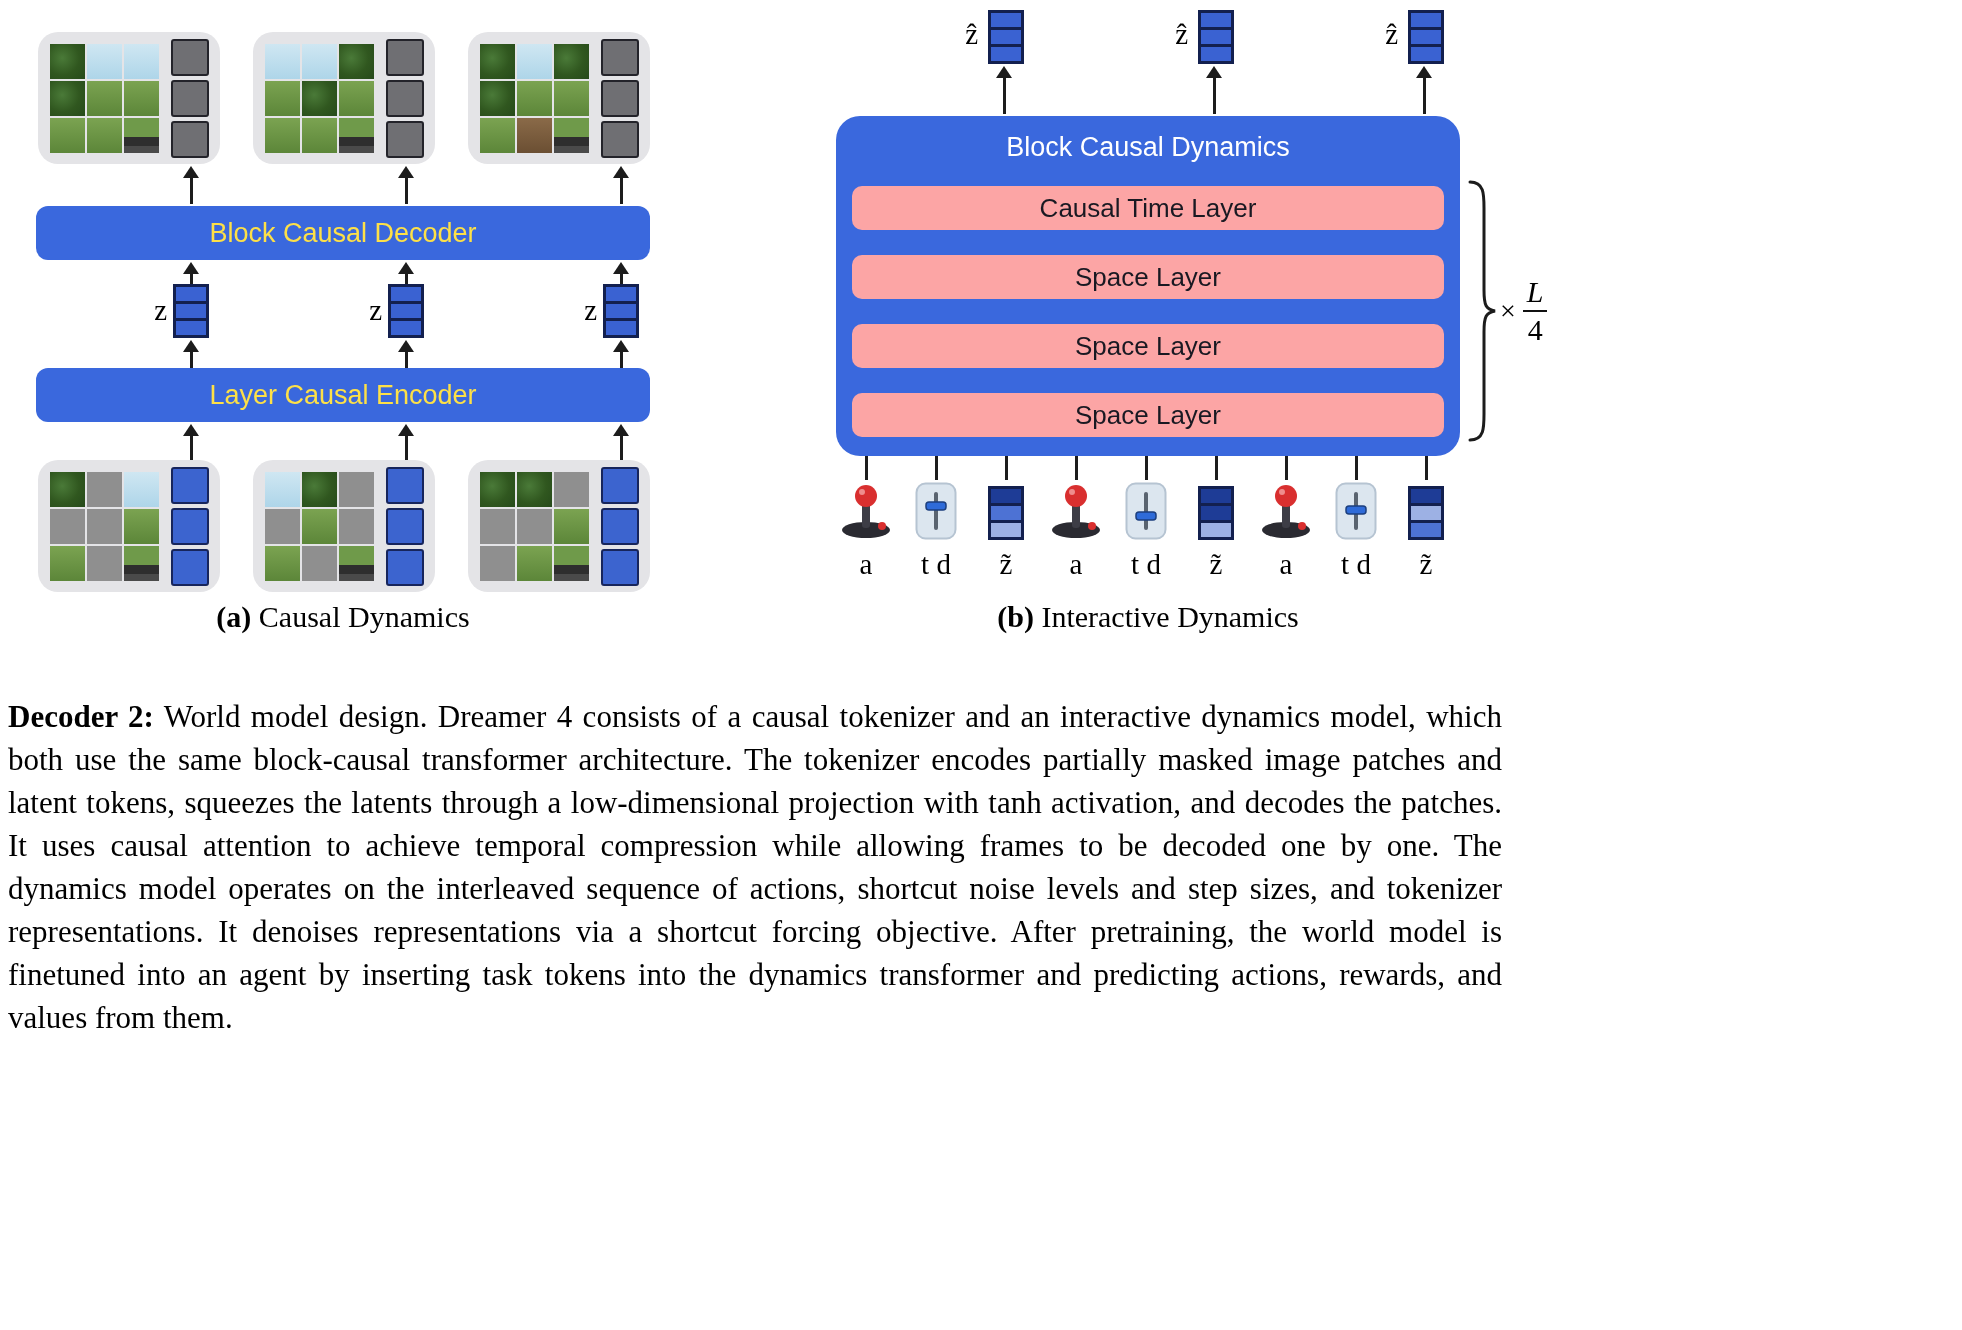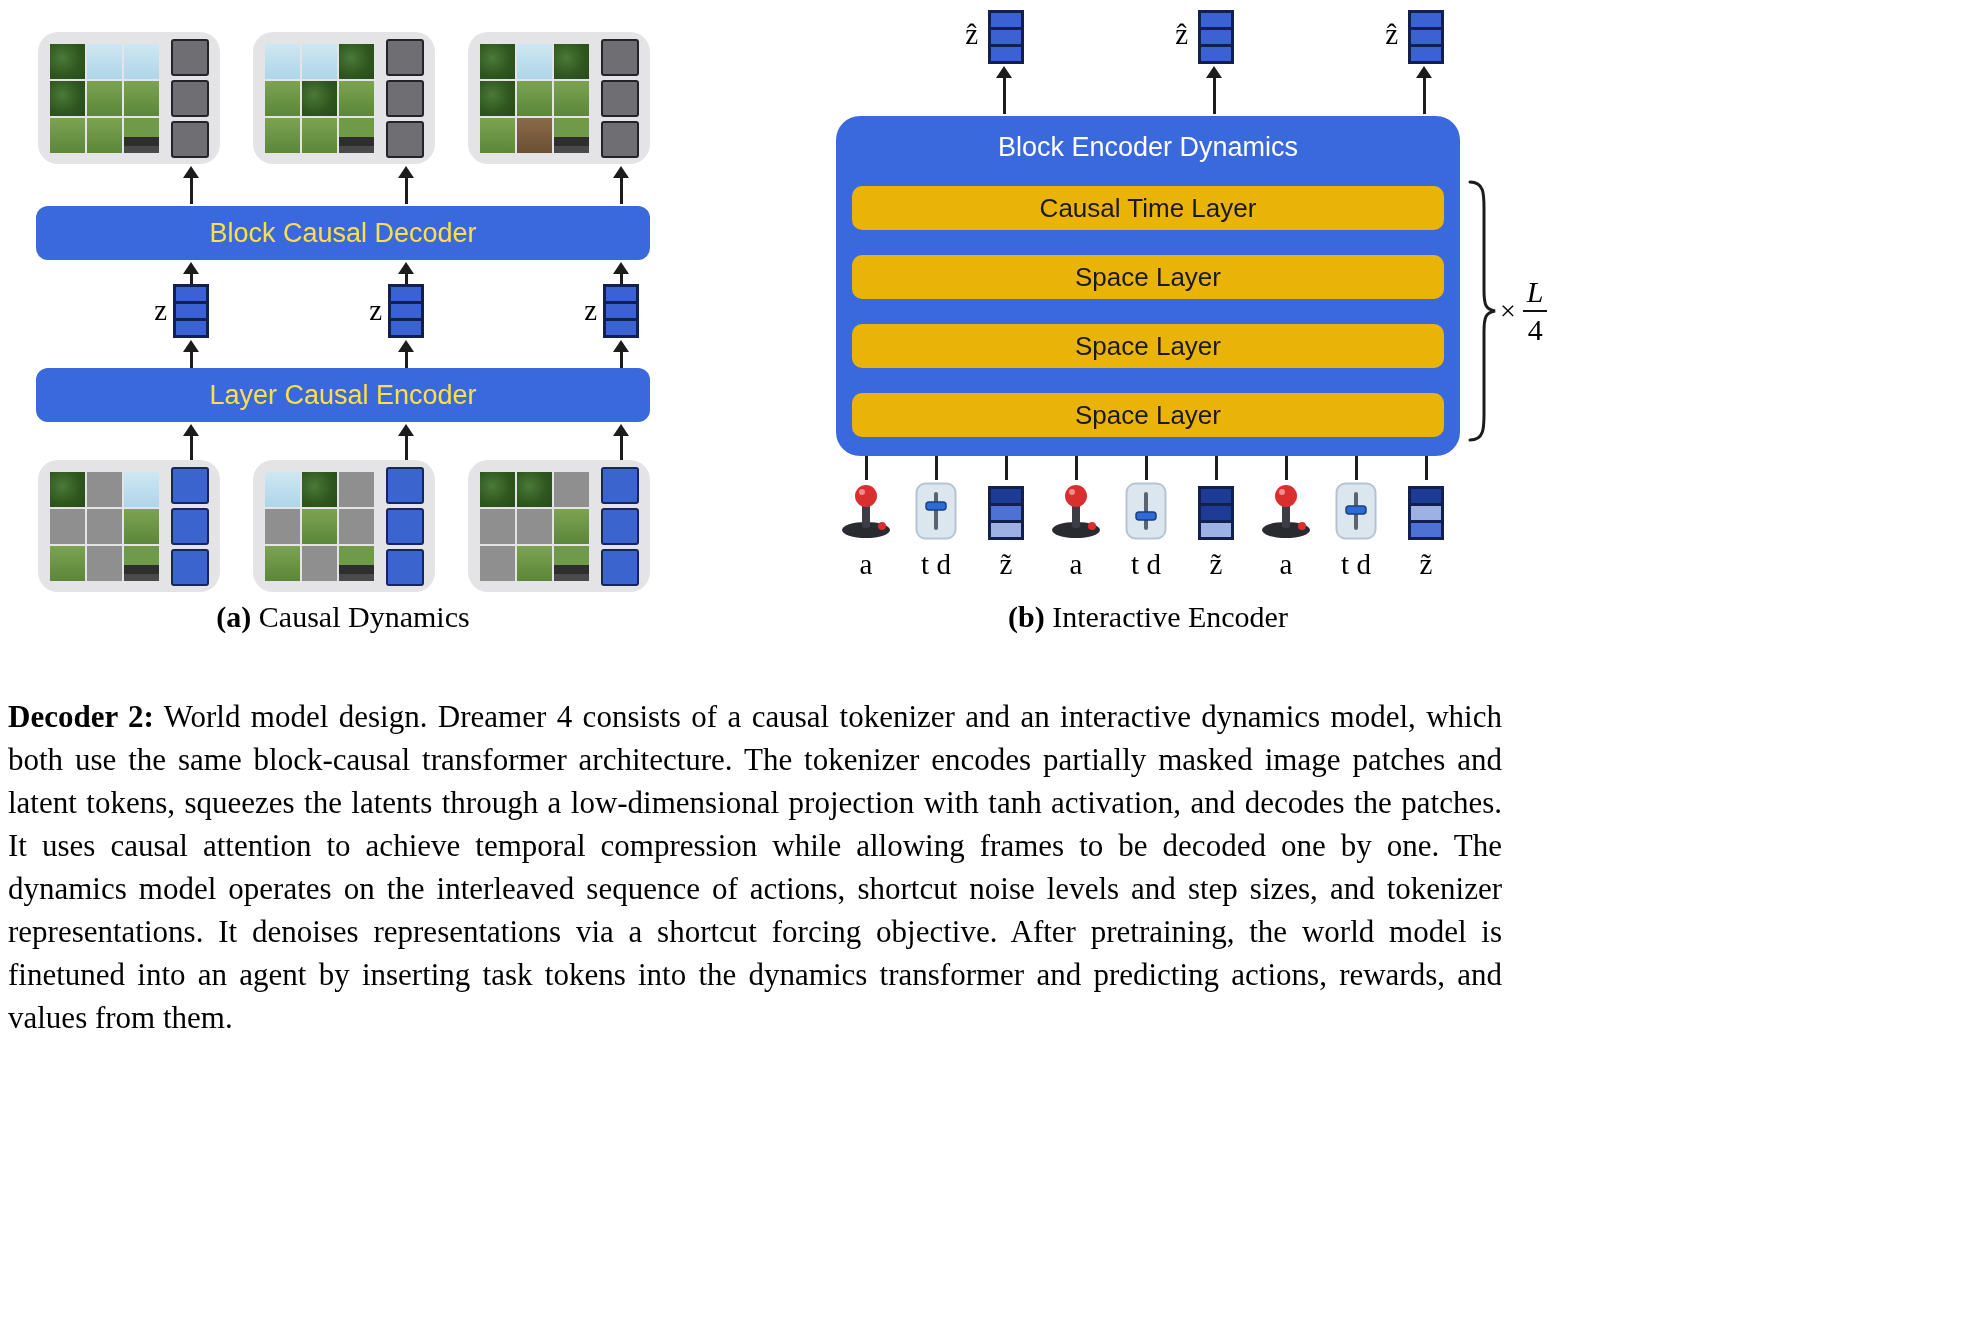--- a/index.html
+++ b/index.html
@@ -32,21 +32,21 @@
   .token-stack .pc-blue  { background:#3a62d2; }
   .token-stack .pc-navy  { background:#1e3c96; }
   .token-stack .pc-mid   { background:#4d72d4; }
   .token-stack .pc-light { background:#9db1e4; }
 
   
   .blue-bar { position:absolute; background:#3a68dd; border-radius:12px; color:#fde047;
               font-size:27px; display:flex; align-items:center; justify-content:center; }
   .dyn-box { position:absolute; background:#3a68dd; border-radius:24px; }
   .dyn-title { position:absolute; left:0; right:0; top:16px; text-align:center; color:#ffffff; font-size:27px; }
-  .layer-bar { position:absolute; left:16px; width:592px; height:44px; background:#eab308;
+  .layer-bar { position:absolute; left:16px; width:592px; height:44px; background:#fca5a5;
                border-radius:10px; color:#191922; font-size:26px;
                display:flex; align-items:center; justify-content:center; }
 
   
   .arrow { position:absolute; width:16px; }
   .arrow::before { content:""; position:absolute; left:50%; top:8px; bottom:0; width:3px;
                    margin-left:-1.5px; background:#1c1c1c; }
   .arrow::after { content:""; position:absolute; left:50%; top:0; margin-left:-8px; width:0; height:0;
                   border-left:8px solid transparent; border-right:8px solid transparent;
                   border-bottom:12px solid #1c1c1c; }
@@ -257,21 +257,21 @@
         <div class="pc pc-blue"></div>
         <div class="pc pc-blue"></div>
         <div class="pc pc-blue"></div>
       </div>
 
     <div class="arrow" style="left:996px; top:66px; height:48px;"></div>
     <div class="arrow" style="left:1206px; top:66px; height:48px;"></div>
     <div class="arrow" style="left:1416px; top:66px; height:48px;"></div>
 
     <div class="dyn-box" style="left:836px; top:116px; width:624px; height:340px;">
-      <div class="dyn-title">Block Encoder Dynamics</div>
+      <div class="dyn-title">Block Causal Dynamics</div>
       <div class="layer-bar" style="top:70px;">Causal Time Layer</div>
       <div class="layer-bar" style="top:139px;">Space Layer</div>
       <div class="layer-bar" style="top:208px;">Space Layer</div>
       <div class="layer-bar" style="top:277px;">Space Layer</div>
     </div>
 
     <svg class="abs" style="left:1466px; top:180px;" width="30" height="262" viewBox="0 0 30 262">
       <path d="M4 2 C18 2 18 14 18 28 L18 110 C18 126 20 129 29 131 C20 133 18 136 18 152 L18 234 C18 248 18 260 4 260" stroke="#1c1c1c" stroke-width="3" fill="none" stroke-linecap="round"></path>
     </svg>
     <div class="repeat" style="left:1500px; top:283px; height:56px;">
@@ -352,21 +352,21 @@
     <span class="math-label center-align" style="left:971px; top:548px; width:70px;">z̃</span>
     <span class="math-label center-align" style="left:1041px; top:548px; width:70px;">a</span>
     <span class="math-label center-align" style="left:1111px; top:548px; width:70px;">t d</span>
     <span class="math-label center-align" style="left:1181px; top:548px; width:70px;">z̃</span>
     <span class="math-label center-align" style="left:1251px; top:548px; width:70px;">a</span>
     <span class="math-label center-align" style="left:1321px; top:548px; width:70px;">t d</span>
     <span class="math-label center-align" style="left:1391px; top:548px; width:70px;">z̃</span>
 
     <div class="panel-caption" style="left:836px; top:600px; width:624px;">
       <b>(b)</b>
-      <span>Interactive Encoder</span>
+      <span>Interactive Dynamics</span>
     </div>
   </section>
 
   <p class="fig-caption">
     <b>Decoder 2:</b>
     <span>World model design. Dreamer 4 consists of a causal tokenizer and an interactive dynamics model, which both use the same block-causal transformer architecture. The tokenizer encodes partially masked image patches and latent tokens, squeezes the latents through a low-dimensional projection with tanh activation, and decodes the patches. It uses causal attention to achieve temporal compression while allowing frames to be decoded one by one. The dynamics model operates on the interleaved sequence of actions, shortcut noise levels and step sizes, and tokenizer representations. It denoises representations via a shortcut forcing objective. After pretraining, the world model is finetuned into an agent by inserting task tokens into the dynamics transformer and predicting actions, rewards, and values from them.</span>
   </p>
 
 </div>
 

